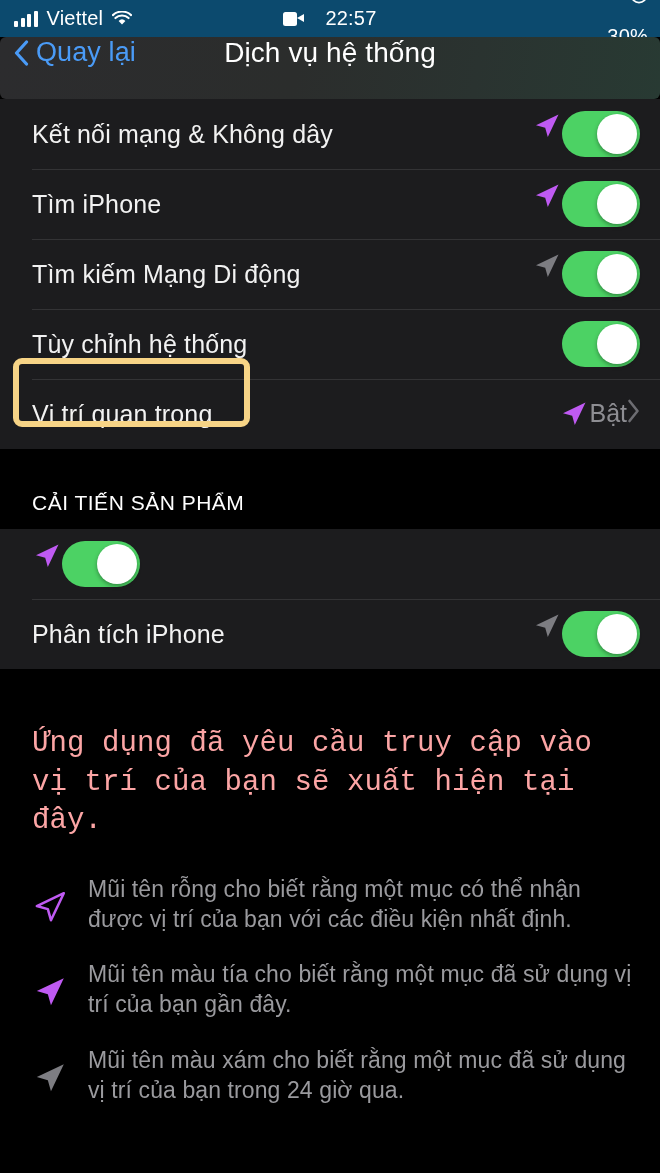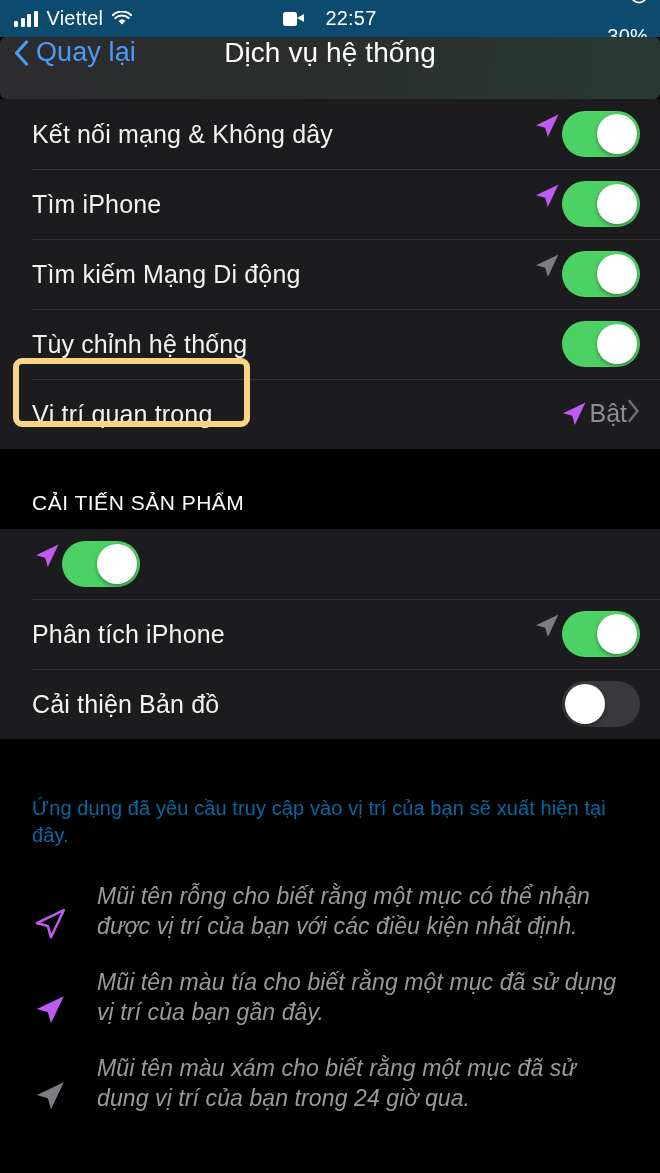--- a/index.html
+++ b/index.html
@@ -78,23 +78,23 @@
 
   .chev-right { width:13px; height:24px; display:block; }
 
   
   .section-gap { height:80px; background:#000; position:relative; }
   .section-title { position:absolute; left:32px; bottom:14px; color:#ffffff;
                    font-size:21px; letter-spacing:.5px; }
 
   
   .footer { padding:56px 28px 0 32px; }
-  .footer-intro { color:#0369a1; font-size:20px; line-height:1.33; letter-spacing:.1px; }
+  .footer-intro { color:#fca5a5; font-size:29px; line-height:1.33; letter-spacing:.1px;font-family:Liberation Mono, monospace; }
   .legend { margin-top:34px; display:flex; flex-direction:column; gap:26px; }
-  .legend-item { display:flex; align-items:flex-end; gap:29px;font-style:italic; }
+  .legend-item { display:flex; align-items:center; gap:20px; }
   .legend-icon { width:36px; height:36px; flex:none; margin-top:4px; }
   .legend-text { color:#9a9a9e; font-size:23px; line-height:1.3; letter-spacing:.1px; }
 
   
   .highlight-box {
     position:absolute; left:13px; top:358px; width:237px; height:69px;
     border:6px solid #f7d486; border-radius:9px; pointer-events:none; z-index:20;
   }
 </style>
 </head>
@@ -242,28 +242,20 @@
         <svg class="arrow" viewBox="0 0 30 30">
           <path d="M26.5 3.5 L4 14.2 L13.2 16.8 L15.8 26 Z" fill="#7d7d82"></path>
         </svg>
         <span class="toggle on">
             <span class="knob"></span>
           </span>
       </span>
     </div>
 
 
-    <div class="row">
-      <span class="row-label">Cải thiện Bản đồ</span>
-      <span class="row-right">
-        <span class="toggle off">
-            <span class="knob"></span>
-          </span>
-      </span>
-    </div>
   </div>
 
   <div class="footer">
     <div class="footer-intro">Ứng dụng đã yêu cầu truy cập vào vị trí của bạn sẽ xuất hiện tại đây.</div>
 
     <div class="legend">
 
       <div class="legend-item">
         <svg class="legend-icon" viewBox="0 0 30 30">
           <path d="M26.5 3.5 L4 14.2 L13.2 16.8 L15.8 26 Z" fill="none" stroke="#bf5af2" stroke-width="2.1" stroke-linejoin="round"></path>

